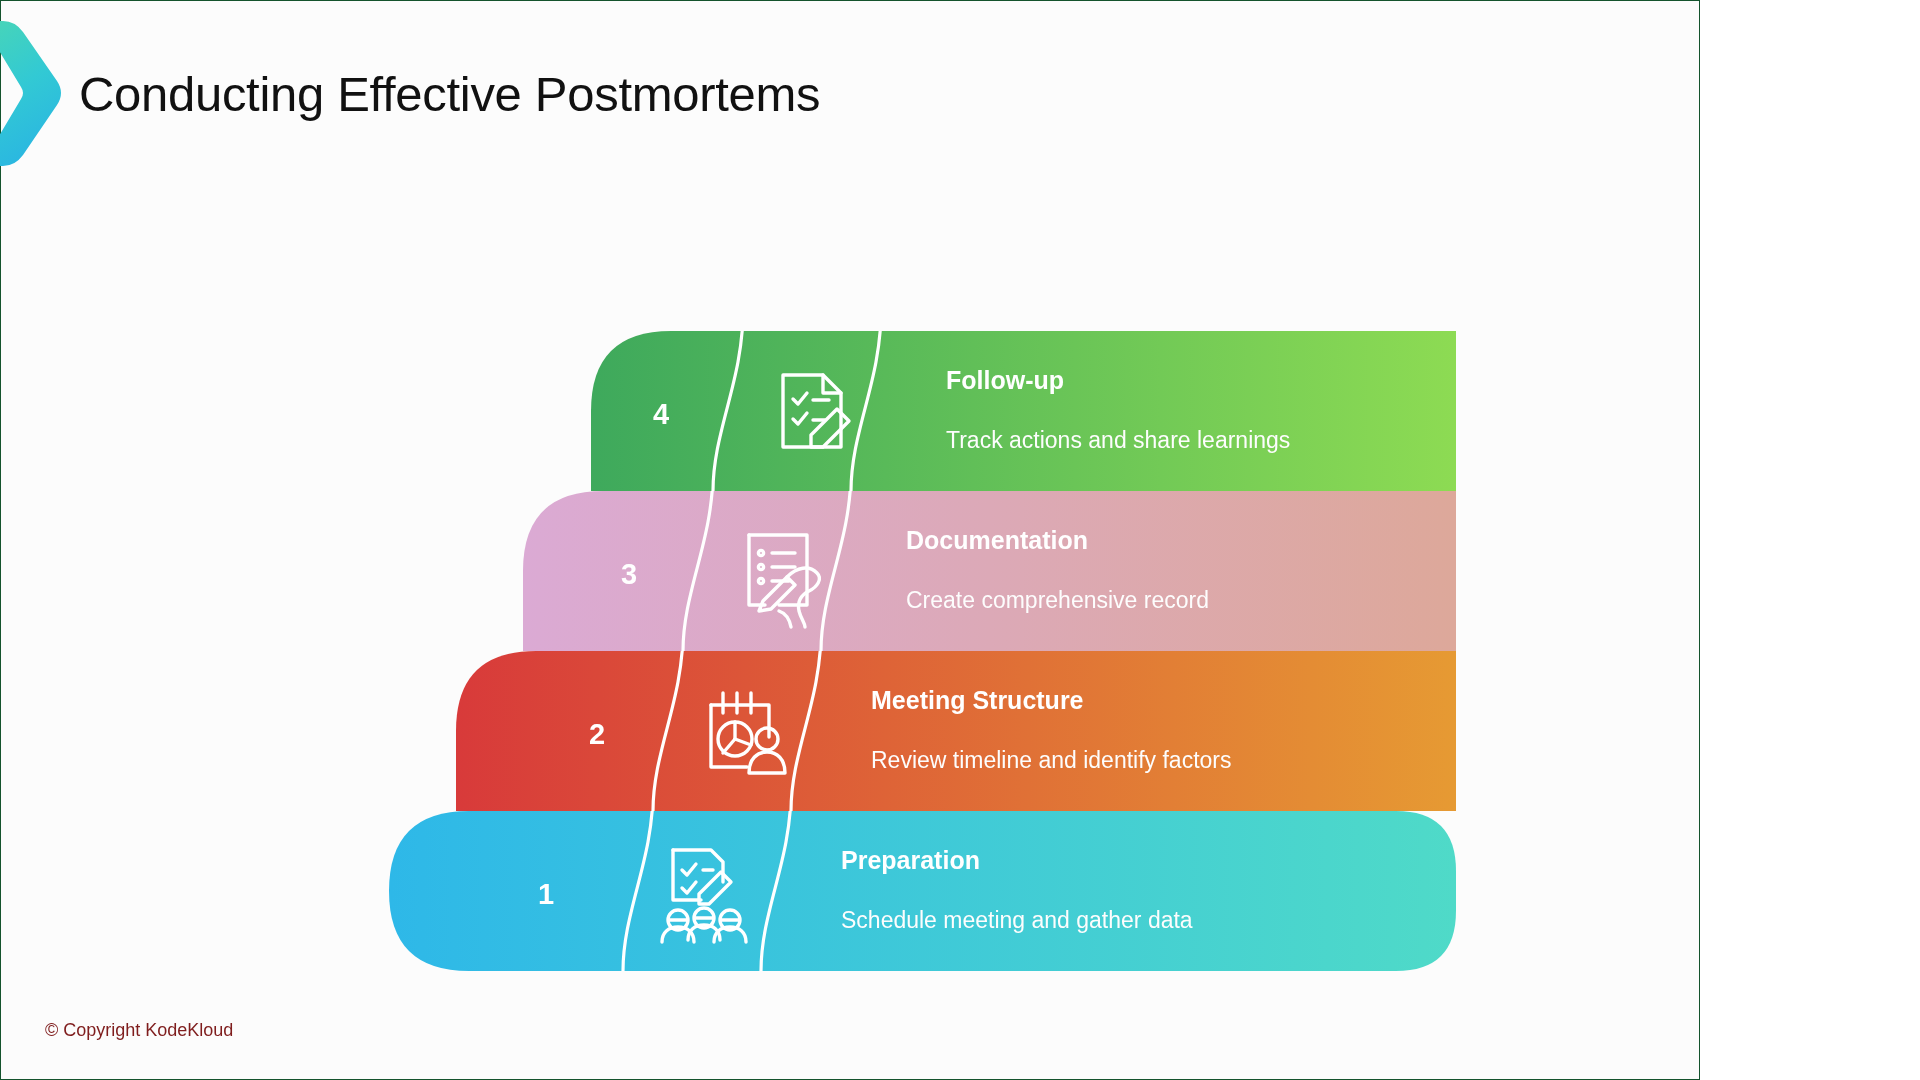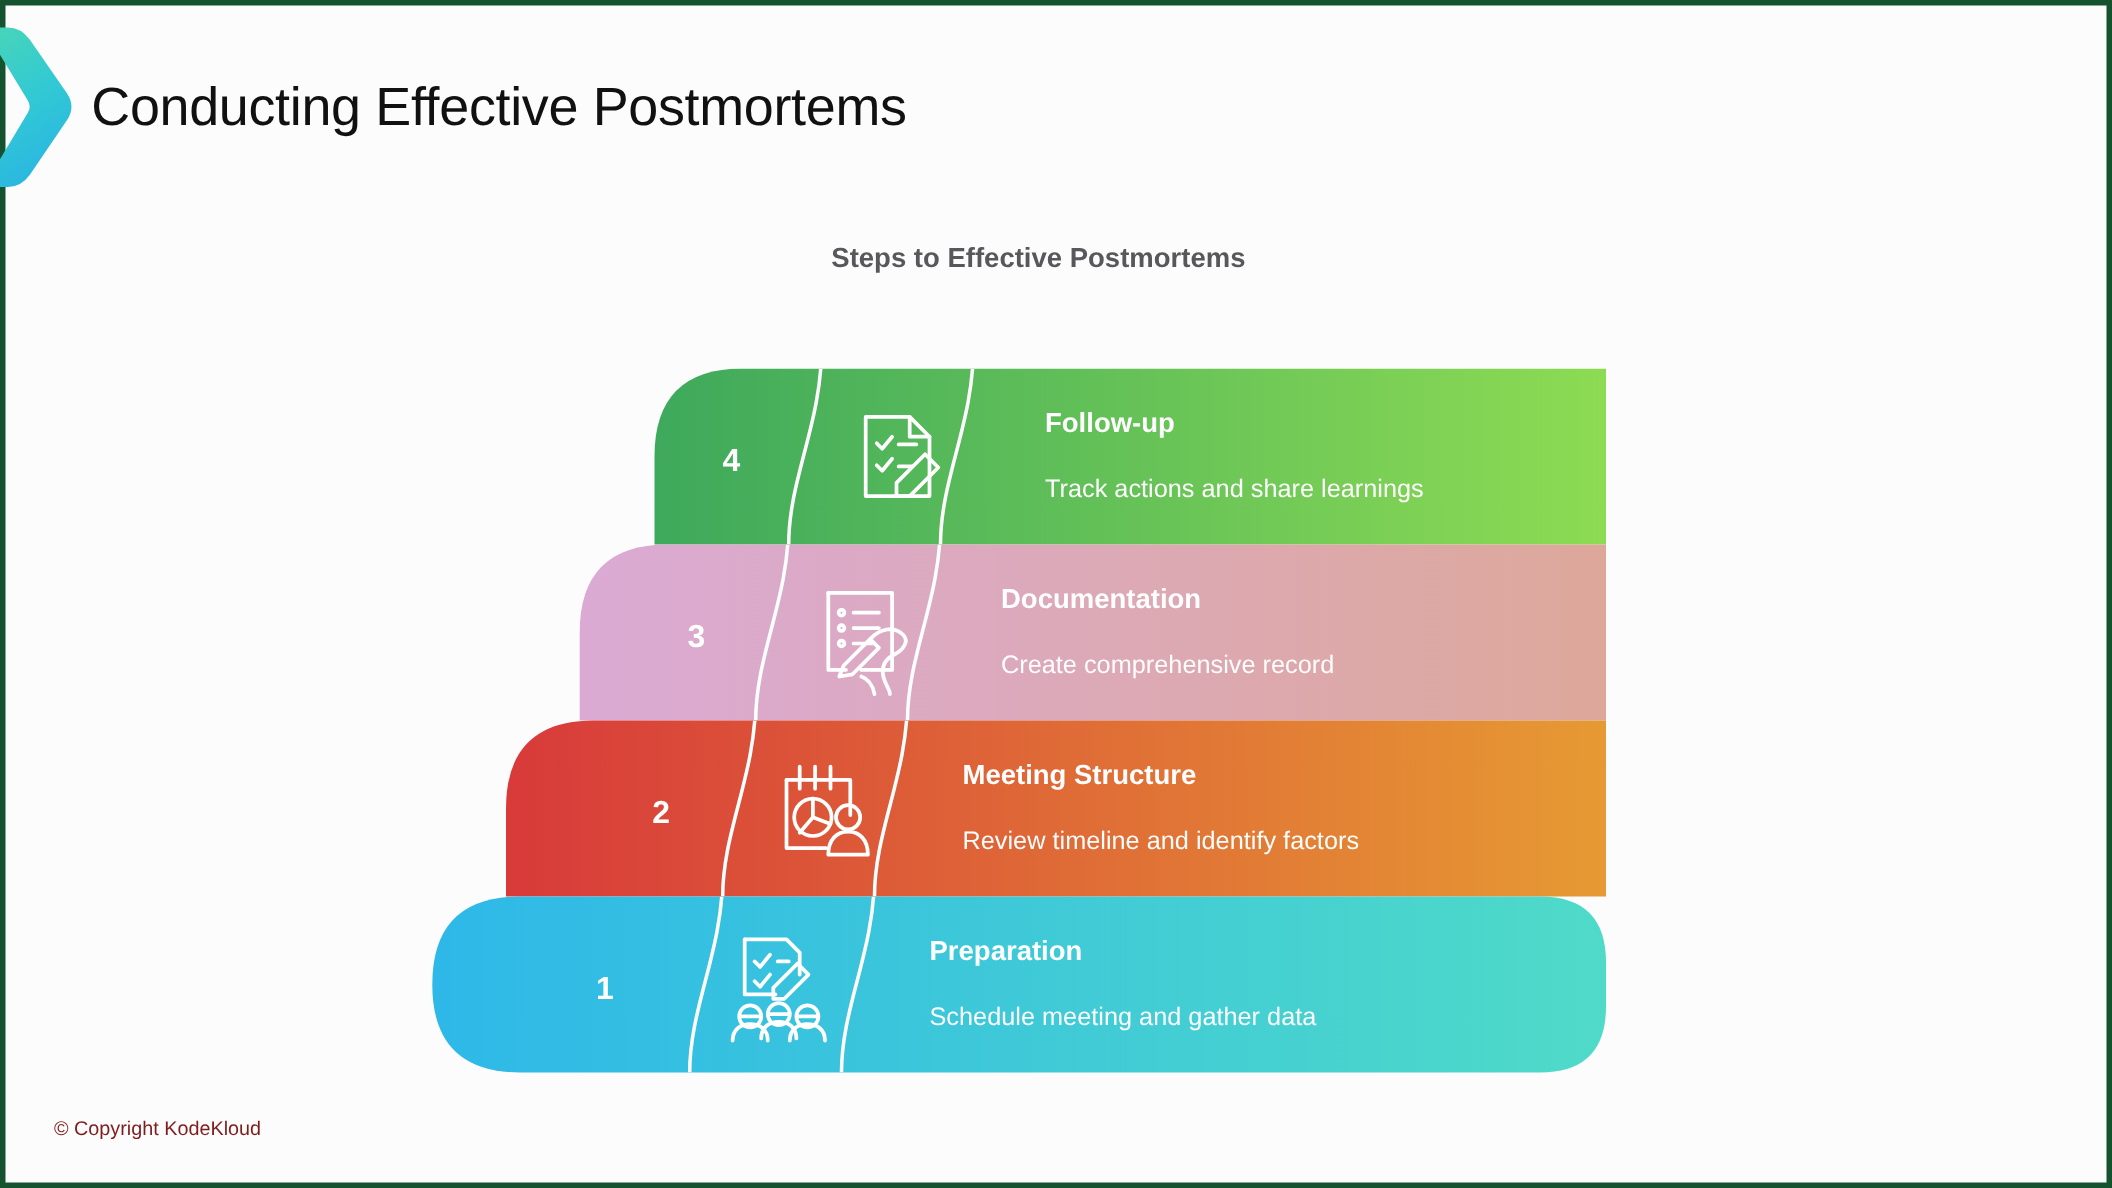--- a/index.html
+++ b/index.html
@@ -5,23 +5,23 @@
 <style>
   * { box-sizing: border-box; margin: 0; padding: 0; }
   html, body {
     width: 1920px; height: 1080px;
     background: #ffffff;
     font-family: "Liberation Sans", sans-serif;
     overflow: hidden;
   }
   #slide {
     position: relative;
-    width: 1920px; height: 1080px;
+    width: 1700px; height: 1080px;
     background: #fcfcfc;
-    border: 5px solid #14532d;
+    border: 1px solid #14532d;
   }
 
   
   #chevron {
     position: absolute;
     left: -6px; top: 18px;
     width: 78px; height: 150px;
   }
 
   
@@ -108,23 +108,20 @@
           <stop offset="55%" stop-color="#32c9d4"></stop>
           <stop offset="100%" stop-color="#2bb8e0"></stop>
         </linearGradient>
       </defs>
       <path d="M -14 2 L 8 2 Q 20 2 28 13 L 62 62 Q 70 74 62 86 L 28 136 Q 20 147 8 147 L -14 147 L 26 80 Q 30 74 26 68 Z" fill="url(#gChev)"></path>
     </svg>
   </div>
 
   <div id="page-title">Conducting Effective Postmortems</div>
 
-  <div id="chart-title">
-    <span id="chart-title-inner">Steps to Effective Postmortems</span>
-  </div>
 
   <div id="diagram">
   <svg width="1920" height="650" viewBox="0 0 1920 650">
     <defs>
       <linearGradient id="g4" x1="0" y1="0" x2="1" y2="0">
         <stop offset="0%" stop-color="#3ea95c"></stop>
             <stop offset="100%" stop-color="#8ddb53"></stop>
       </linearGradient>
       <linearGradient id="g3" x1="0" y1="0" x2="1" y2="0">
         <stop offset="0%" stop-color="#dbaad4"></stop>

